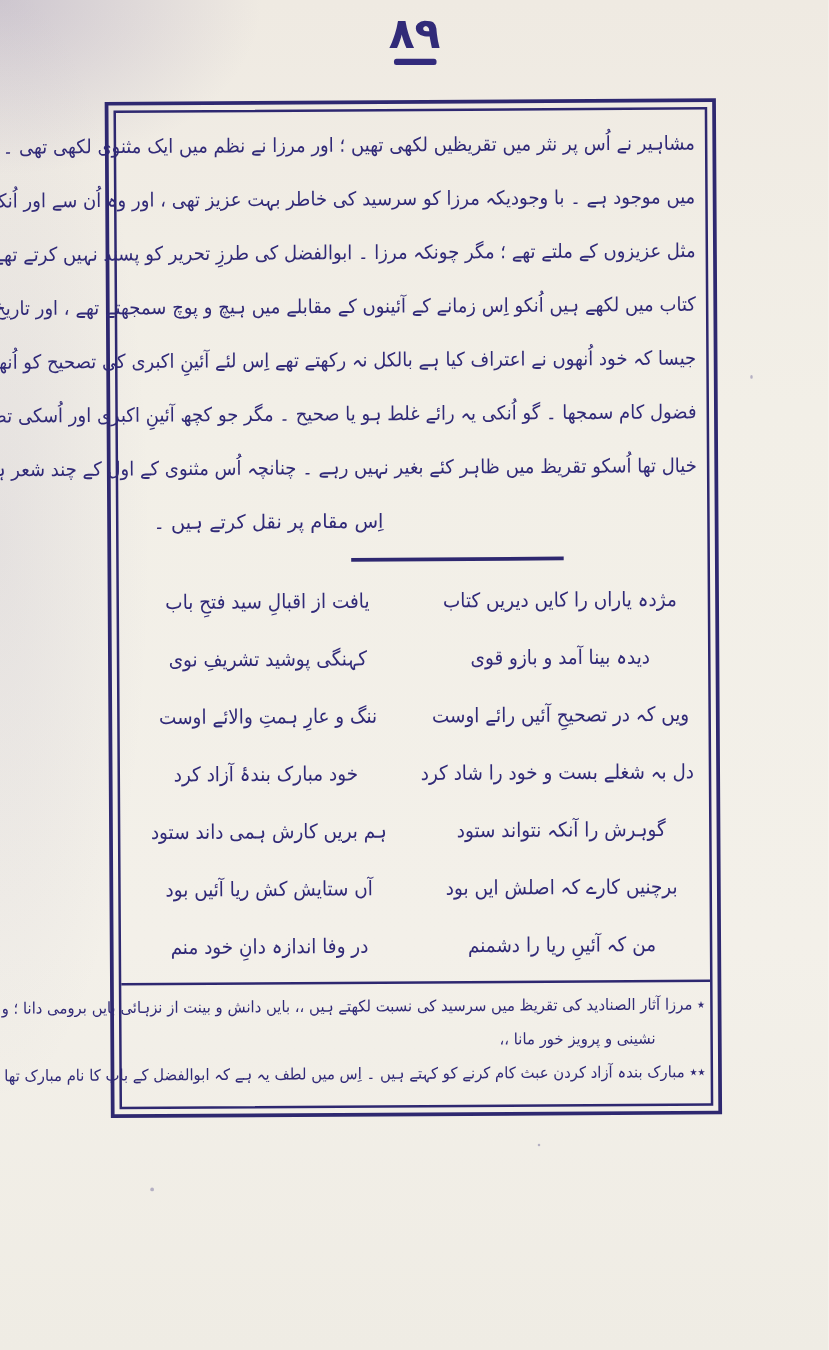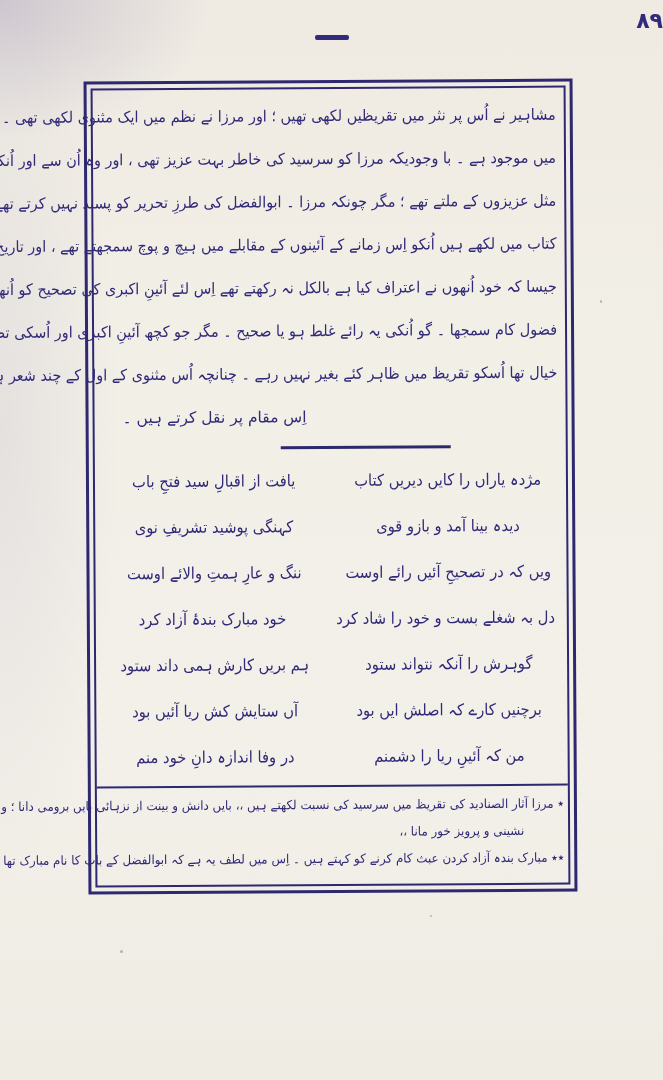--- a/index.html
+++ b/index.html
@@ -8,21 +8,21 @@
     background:
       radial-gradient(ellipse 300px 200px at 0% 0%, rgba(120,108,160,.28), rgba(120,108,160,0) 70%),
       radial-gradient(ellipse 160px 600px at 0% 40%, rgba(130,120,165,.12), rgba(130,120,165,0) 75%),
       linear-gradient(180deg,#efeae2 0%, #f2efe7 30%, #f3f0e9 70%, #efece4 100%);
     font-family:"DejaVu Sans", sans-serif;
     color:#312a78;
   }
 
   
   .page-number-wrap{position:absolute;top:10px;left:0;right:0;text-align:center;direction:rtl;}
-  .page-number{font-size:22px;font-weight:bold;letter-spacing:2px;line-height:1;text-align:right;}
+  .page-number{font-size:34px;font-weight:bold;letter-spacing:2px;line-height:1;}
   .page-number-underline{width:34px;height:5px;background:#332b7c;margin:3px auto 0;border-radius:2px;}
 
   
   .frame{
     position:absolute;left:86px;top:80px;width:489px;height:813px;
     border:3px solid #2e2870;
     transform:rotate(-0.35deg);
     box-sizing:border-box;
   }
   .frame-inner{

